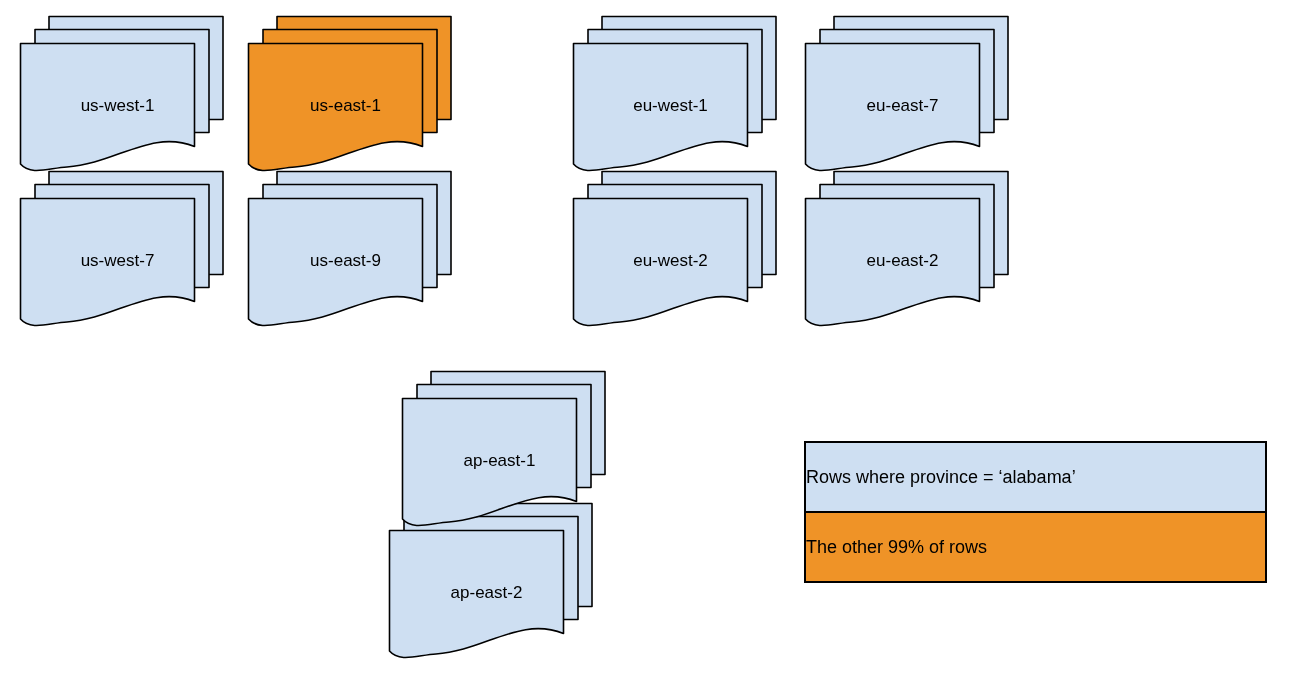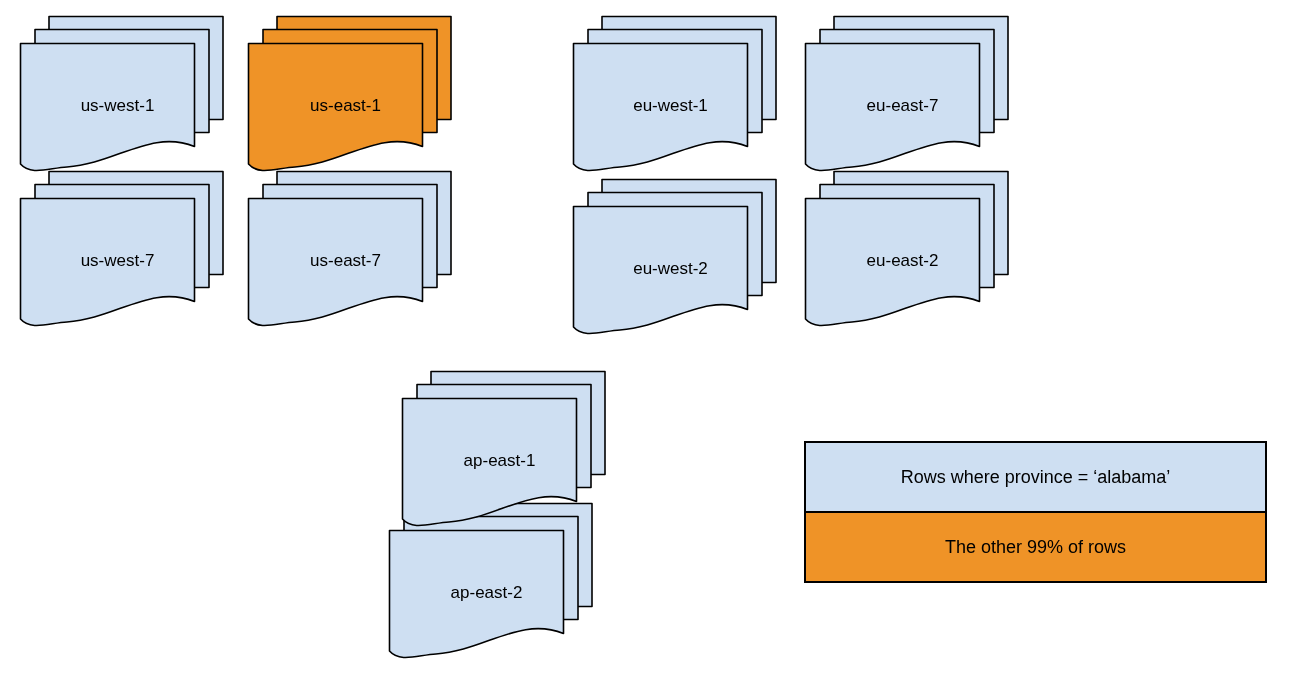--- a/index.html
+++ b/index.html
@@ -55,21 +55,21 @@
     height: 142px;
     border: 2px solid var(--stroke, #000);
     box-sizing: border-box;
     display: flex;
     flex-direction: column;
   }
   .legend-row {
     flex: 1;
     display: flex;
     align-items: center;
-    justify-content: center;
+    justify-content: flex-start;
     font-size: 18px;
     color: #000000;
   }
   .legend-row.blue   { background: var(--page-blue, #cedff2); }
   .legend-row.orange { background: var(--page-orange, #ef9327); border-top: 2px solid var(--stroke, #000); }
   
   .stack.z-top { z-index: 2; }
 </style>
 </head>
 <body>
@@ -120,24 +120,24 @@
     </svg>
     <span class="stack-label">us-west-7</span>
   </div>
 
   <div class="stack blue" style="left:247px; top:170px;">
     <svg width="206" height="162" viewBox="0 0 206 162">
       <rect class="page" x="30" y="1.5" width="174" height="103"></rect>
       <rect class="page" x="16" y="14.5" width="174" height="103"></rect>
       <path class="page" d="M1.5,28.5 H175.5 V131.5 C132,114 96,149 48,152 C30,153 12,161 1.5,149 Z"></path>
     </svg>
-    <span class="stack-label">us-east-7</span>
+    <span class="stack-label">us-east-9</span>
   </div>
 
-  <div class="stack blue" style="left:572px; top:170px;margin-top:8px;">
+  <div class="stack blue" style="left:572px; top:170px;">
     <svg width="206" height="162" viewBox="0 0 206 162">
       <rect class="page" x="30" y="1.5" width="174" height="103"></rect>
       <rect class="page" x="16" y="14.5" width="174" height="103"></rect>
       <path class="page" d="M1.5,28.5 H175.5 V131.5 C132,114 96,149 48,152 C30,153 12,161 1.5,149 Z"></path>
     </svg>
     <span class="stack-label">eu-west-2</span>
   </div>
 
   <div class="stack blue" style="left:804px; top:170px;">
     <svg width="206" height="162" viewBox="0 0 206 162">

